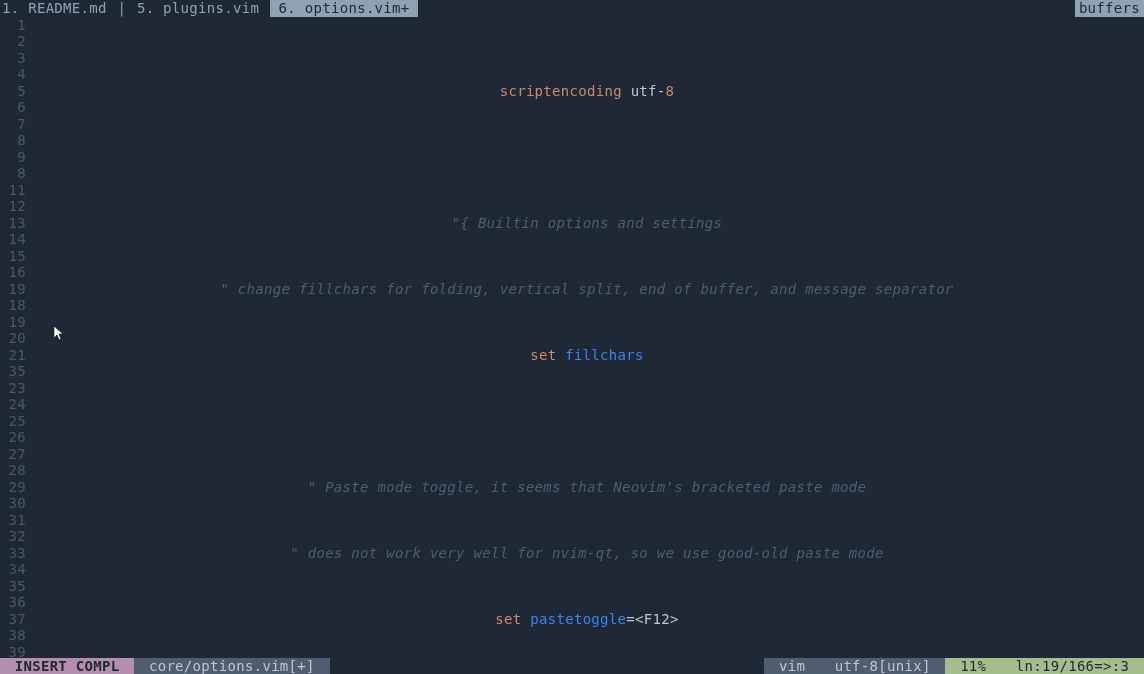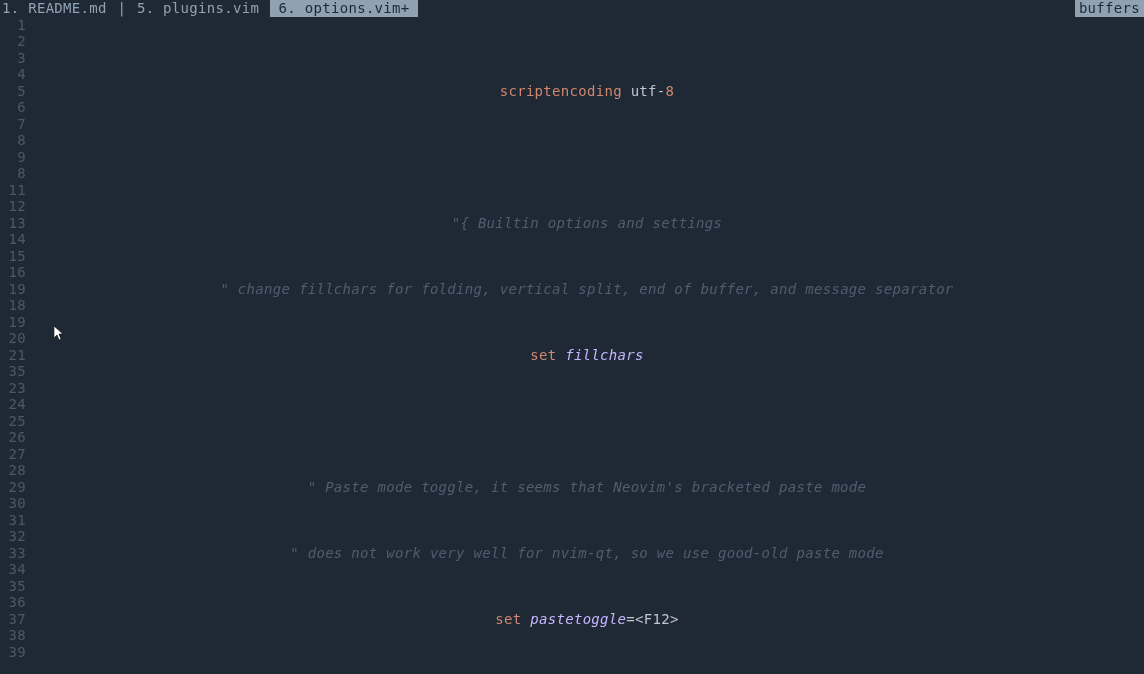--- a/index.html
+++ b/index.html
@@ -55,21 +55,21 @@
     user-select: none;
   }
   .gutter .ln { height: 16.5px; }
   .code {
     flex: 1;
     white-space: pre;
   }
   .row { height: 16.5px; display: flex; align-items: center; justify-content: center; }
   
   .kw   { color: #d08770; }
-  .opt  { color: #c4b5fd; font-style: italic; }
+  .opt  { color: #3b82f6; }
   .punc { color: #c0c5ce; }
   .cmt  { color: #4f5d70; font-style: italic; }
   .num  { color: #d08770; }
 
   
   .status {
     height: 16.5px;
     display: flex;
     align-items: center;
     background: #1e2935;
@@ -218,20 +218,29 @@
       
       
       
       
       
       
 
     </div>
   </div>
 
+  <div class="status">
+    <span class="mode"> INSERT COMPL </span>
+    <span class="file"> core/options.vim[+] </span>
+    <span class="flex"></span>
+    <span class="ft"> vim </span>
+    <span class="enc"> utf-8[unix] </span>
+    <span class="pct"> 11% </span>
+    <span class="pos"> ln:19/166=&gt;:3 </span>
+  </div>
 
 </div>
 
 <div class="mouse">
   <svg viewBox="0 0 12 16">
       <path d="M0 0 L0 12 L3 9 L5 14 L7 13 L5 8 L9 8 Z" fill="#ffffff" stroke="#000" stroke-width="0.6"></path>
     </svg>
 </div>
 
 </body></html>

